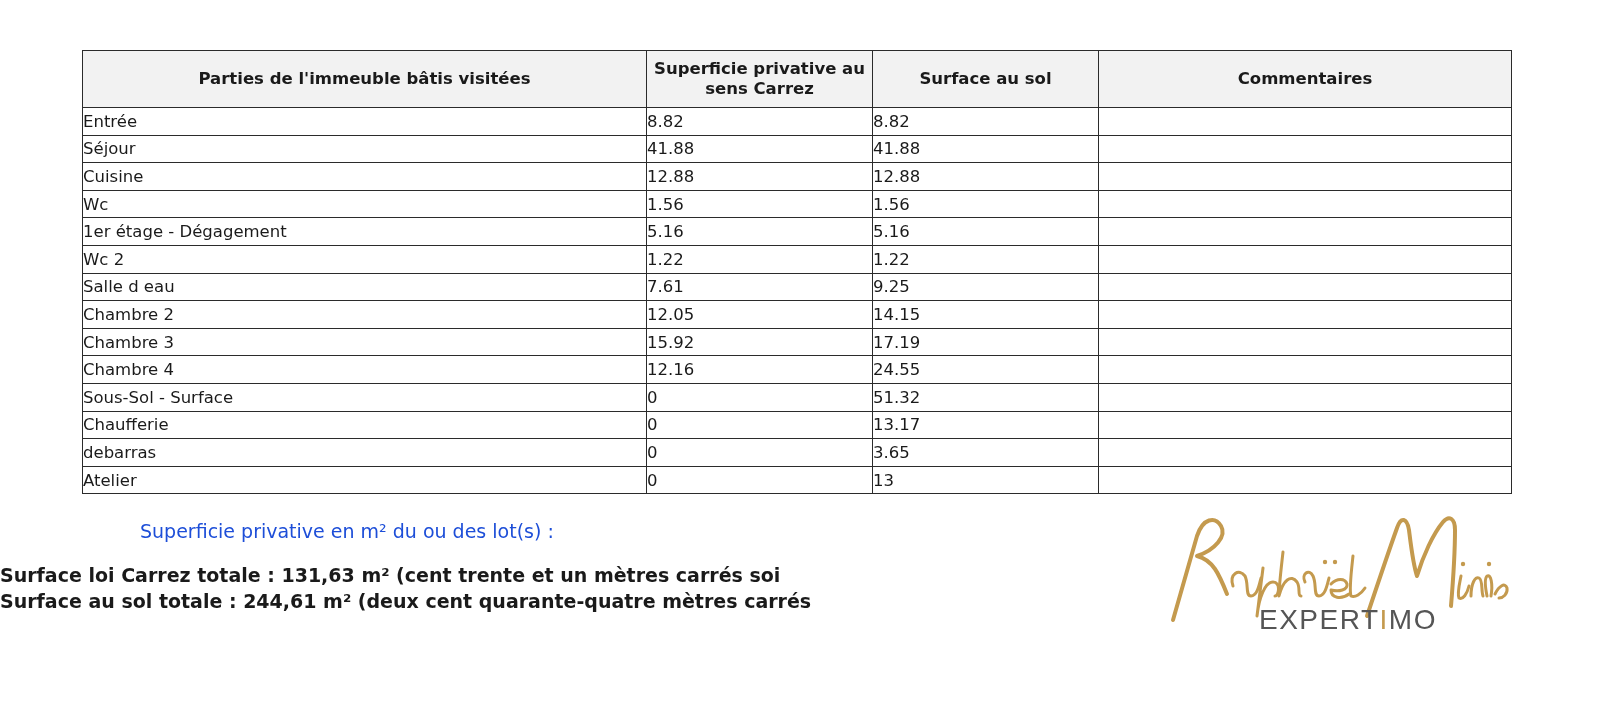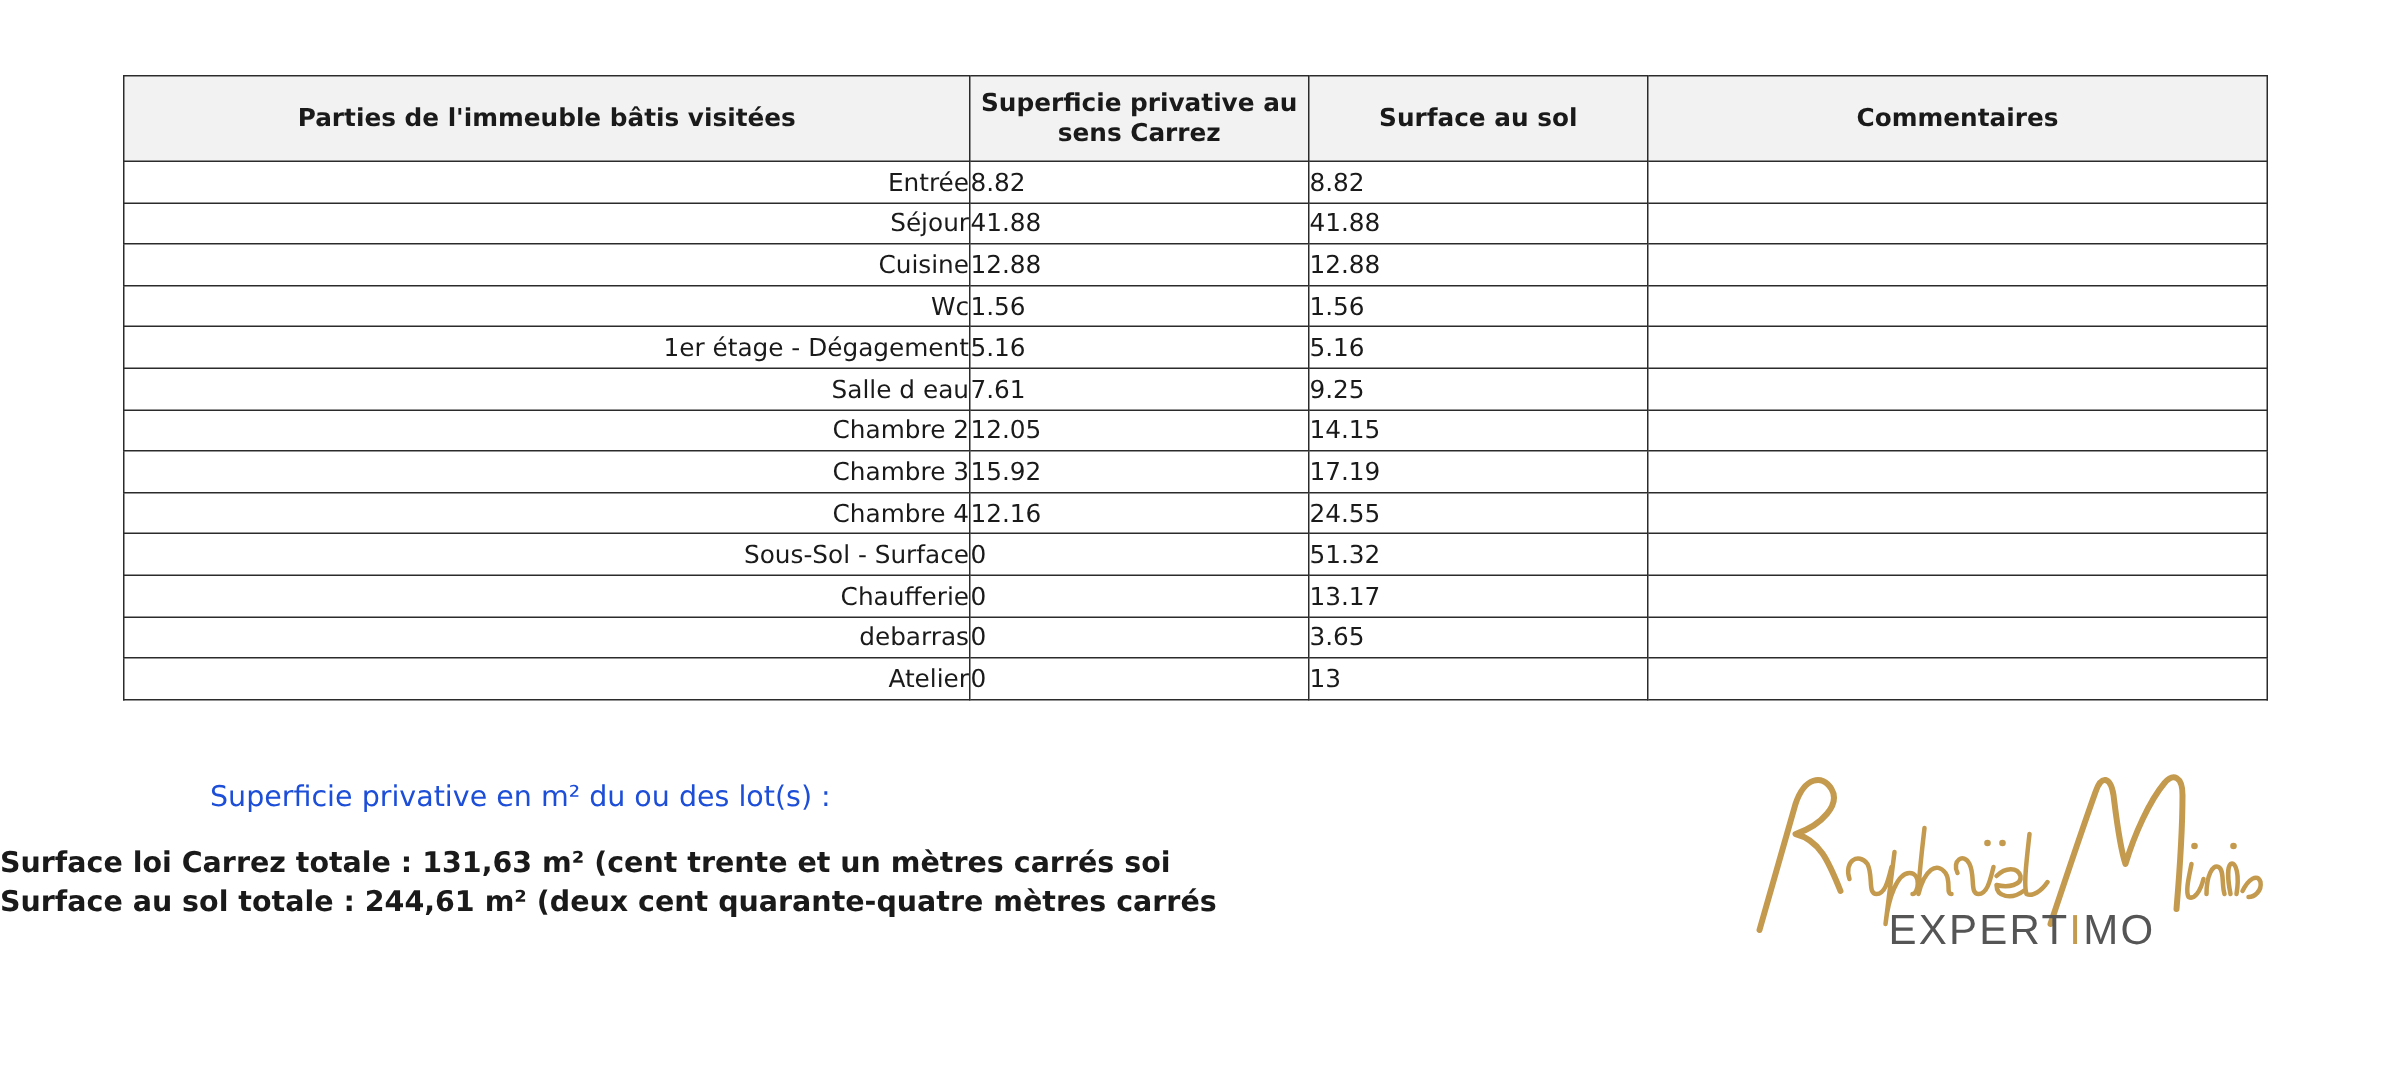--- a/index.html
+++ b/index.html
@@ -52,21 +52,21 @@
     height: 48px;
     line-height: 1.2;
     padding: 4px 6px;
   }
   table.carrez tbody td {
     height: 26.6px;
     font-size: 16.5px;
     font-weight: normal;
   }
   td.c-name {
-    text-align: right;
+    text-align: left;
     padding-left: 9px;
   }
   td.c-num {
     text-align: left;
   }
   td.c-comment {
     text-align: left;
   }
 
   
@@ -172,20 +172,26 @@
             <td class="c-num">1.56</td>
             <td class="c-comment"></td>
           </tr>
           <tr>
             <td class="c-name">1er étage - Dégagement</td>
             <td class="c-num">5.16</td>
             <td class="c-num">5.16</td>
             <td class="c-comment"></td>
           </tr>
           <tr>
+            <td class="c-name">Wc 2</td>
+            <td class="c-num">1.22</td>
+            <td class="c-num">1.22</td>
+            <td class="c-comment"></td>
+          </tr>
+          <tr>
             <td class="c-name">Salle d eau</td>
             <td class="c-num">7.61</td>
             <td class="c-num">9.25</td>
             <td class="c-comment"></td>
           </tr>
           <tr>
             <td class="c-name">Chambre 2</td>
             <td class="c-num">12.05</td>
             <td class="c-num">14.15</td>
             <td class="c-comment"></td>

